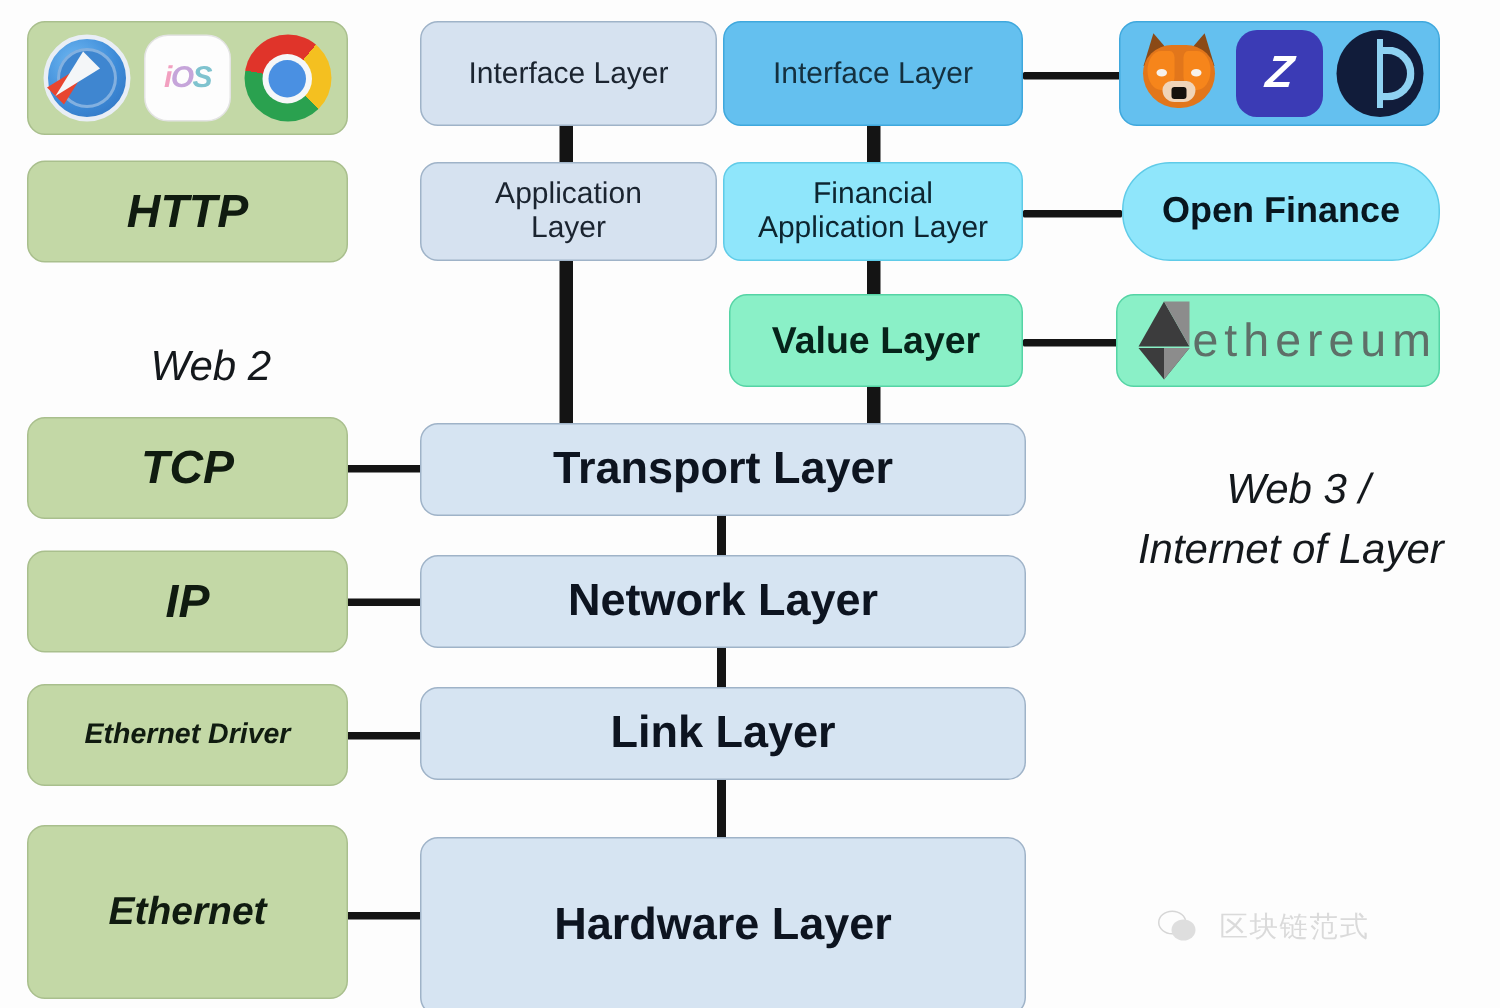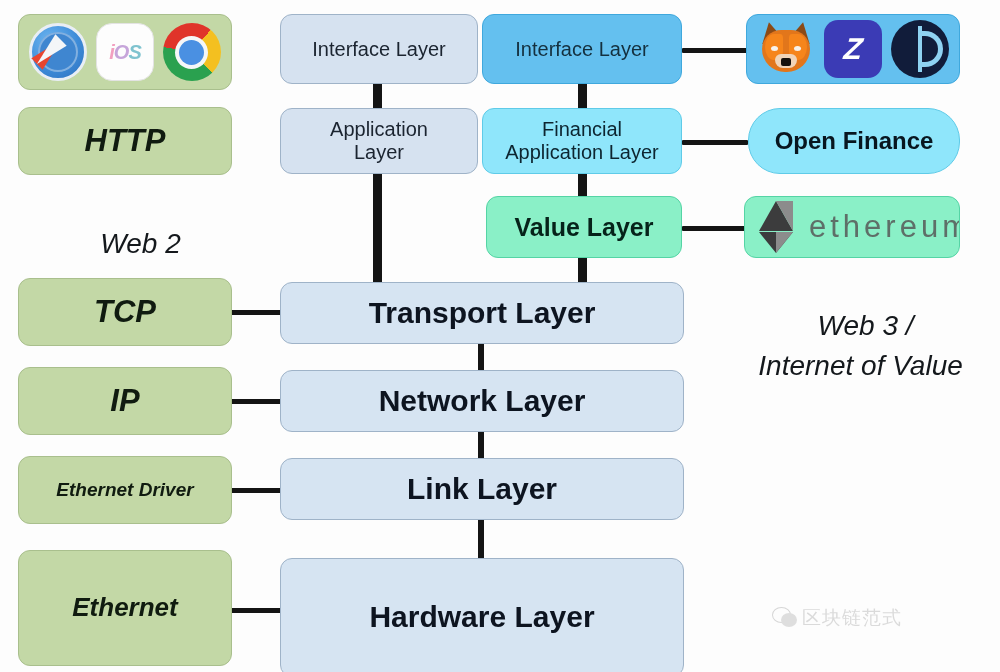--- a/index.html
+++ b/index.html
@@ -93,34 +93,34 @@
   .zer{border-radius:14px;background:#3b3bb5;display:flex;align-items:center;justify-content:center;}
   .zer .z{color:#fff;font-weight:bold;font-size:30px;font-style:italic;transform:skewX(-6deg);}
 
   
   .dcircle{border-radius:50%;background:#111c3a;position:relative;overflow:hidden;}
   .dcircle:after{content:"";position:absolute;left:50%;top:6px;width:4px;height:46px;background:#8fd2f2;margin-left:-2px;}
   .dcircle:before{content:"";position:absolute;left:30px;top:11px;width:22px;height:36px;
       border:5px solid #8fd2f2;border-left:none;border-radius:0 26px 26px 0;box-sizing:border-box;}
 
   
-  .ethrow{position:absolute;inset:0;display:flex;align-items:center;padding-left:14px;box-sizing:border-box;gap:16px;}
+  .ethrow{position:absolute;inset:0;display:flex;align-items:center;padding-left:14px;box-sizing:border-box;gap:2px;}
   .ethlogo{width:34px;height:52px;position:relative;flex:0 0 auto;}
   .ethlogo .top{position:absolute;left:0;top:0;width:0;height:0;
      border-left:17px solid transparent;border-right:17px solid transparent;border-bottom:30px solid #3c3c3d;}
   .ethlogo .top2{position:absolute;left:0;top:0;width:0;height:0;
      border-left:17px solid transparent;border-right:17px solid #8c8c8c;border-bottom:30px solid transparent;}
   .ethlogo .bot{position:absolute;left:0;top:31px;width:0;height:0;
      border-left:17px solid transparent;border-right:17px solid transparent;border-top:21px solid #3c3c3d;}
   .ethlogo .bot2{position:absolute;left:17px;top:31px;width:0;height:0;
      border-left:0 solid transparent;border-right:17px solid transparent;border-top:21px solid #8c8c8c;}
   .ethword{font-size:31px;color:#5e6f68;letter-spacing:4px;font-weight:300;}
 
   
-  .wm{position:absolute;display:flex;align-items:center;gap:4px;opacity:.30;z-index:7;}
+  .wm{position:absolute;display:flex;align-items:center;gap:15px;opacity:.30;z-index:7;}
   .wm .wechat{width:26px;height:22px;position:relative;}
   .wm .wechat .b1{position:absolute;left:0;top:0;width:17px;height:14px;border-radius:50%;
       border:1.6px solid #7d7d7d;}
   .wm .wechat .b2{position:absolute;left:9px;top:6px;width:16px;height:14px;border-radius:50%;
       background:#9a9a9a;}
   .wm .wmtext{font-size:19px;color:#8d8d8d;letter-spacing:1px;
       font-family:"DejaVu Sans","Liberation Sans",sans-serif;}
 </style>
 </head>
 <body>
@@ -257,21 +257,21 @@
           <div class="bot2"></div>
       </div>
       <div class="ethword">ethereum</div>
     </div>
   </div>
 
   <div class="ftext" style="left:700px;top:278px;width:300px;text-align:center;font-size:28px;font-weight:500;">
     <span>Web 3 /</span>
   </div>
   <div class="ftext" style="left:690px;top:318px;width:310px;text-align:center;font-size:28px;">
-    <span>Internet of Value</span>
+    <span>Internet of Layer</span>
   </div>
 
   <div class="wm" style="left:772px;top:605px;">
     <div class="wechat">
       <div class="b1"></div>
         <div class="b2"></div>
     </div>
     <div class="wmtext">区块链范式</div>
   </div>
 

